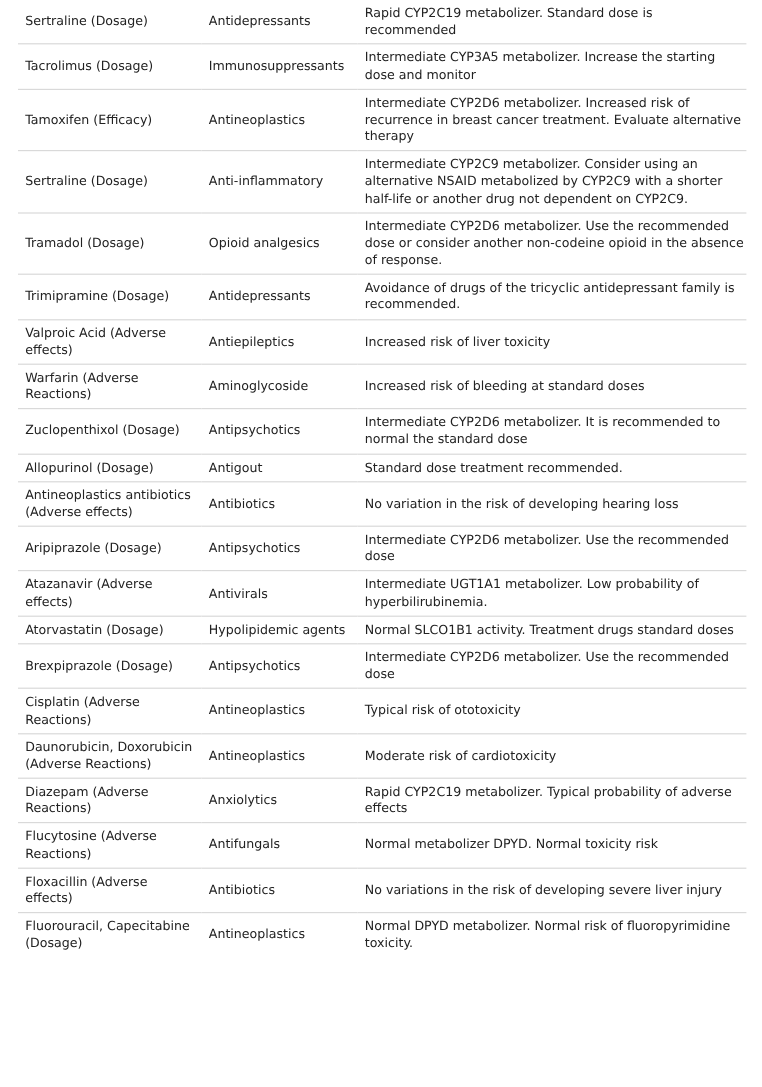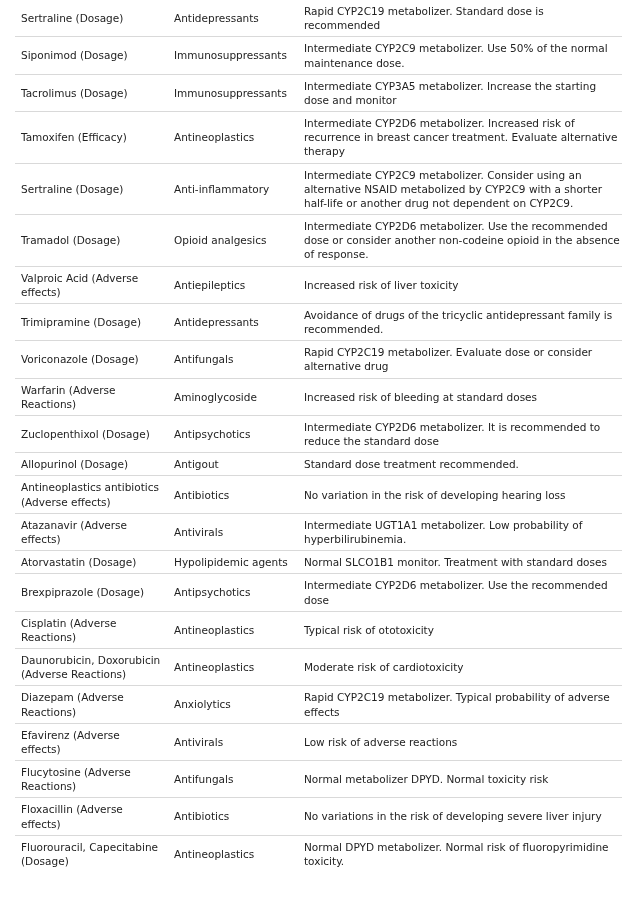--- a/index.html
+++ b/index.html
@@ -48,25 +48,20 @@
       <col class="c-class">
       <col class="c-reco">
     </colgroup>
     <tbody id="table-body">
   <tr>
     <td class="cell-drug">Sertraline (Dosage)</td>
     <td class="cell-class">Antidepressants</td>
     <td class="cell-reco">Rapid CYP2C19 metabolizer. Standard dose is recommended</td>
   </tr>
 
-  <tr>
-    <td class="cell-drug">Siponimod (Dosage)</td>
-    <td class="cell-class">Immunosuppressants</td>
-    <td class="cell-reco">Intermediate CYP2C9 metabolizer. Use 50% of the normal maintenance dose.</td>
-  </tr>
 
   <tr>
     <td class="cell-drug">Tacrolimus (Dosage)</td>
     <td class="cell-class">Immunosuppressants</td>
     <td class="cell-reco">Intermediate CYP3A5 metabolizer. Increase the starting dose and monitor</td>
   </tr>
 
   <tr>
     <td class="cell-drug">Tamoxifen (Efficacy)</td>
     <td class="cell-class">Antineoplastics</td>
@@ -79,73 +74,73 @@
     <td class="cell-reco">Intermediate CYP2C9 metabolizer. Consider using an alternative NSAID metabolized by CYP2C9 with a shorter half-life or another drug not dependent on CYP2C9.</td>
   </tr>
 
   <tr>
     <td class="cell-drug">Tramadol (Dosage)</td>
     <td class="cell-class">Opioid analgesics</td>
     <td class="cell-reco">Intermediate CYP2D6 metabolizer. Use the recommended dose or consider another non-codeine opioid in the absence of response.</td>
   </tr>
 
   <tr>
-    <td class="cell-drug">Valproic Acid (Adverse effects)</td>
-    <td class="cell-class">Antiepileptics</td>
-    <td class="cell-reco">Increased risk of liver toxicity</td>
-  </tr>
-
-  <tr>
     <td class="cell-drug">Trimipramine (Dosage)</td>
     <td class="cell-class">Antidepressants</td>
     <td class="cell-reco">Avoidance of drugs of the tricyclic antidepressant family is recommended.</td>
   </tr>
 
   <tr>
-    <td class="cell-drug">Voriconazole (Dosage)</td>
-    <td class="cell-class">Antifungals</td>
-    <td class="cell-reco">Rapid CYP2C19 metabolizer. Evaluate dose or consider alternative drug</td>
+    <td class="cell-drug">Valproic Acid (Adverse effects)</td>
+    <td class="cell-class">Antiepileptics</td>
+    <td class="cell-reco">Increased risk of liver toxicity</td>
   </tr>
+
 
   <tr>
     <td class="cell-drug">Warfarin (Adverse Reactions)</td>
     <td class="cell-class">Aminoglycoside</td>
     <td class="cell-reco">Increased risk of bleeding at standard doses</td>
   </tr>
 
   <tr>
     <td class="cell-drug">Zuclopenthixol (Dosage)</td>
     <td class="cell-class">Antipsychotics</td>
-    <td class="cell-reco">Intermediate CYP2D6 metabolizer. It is recommended to reduce the standard dose</td>
+    <td class="cell-reco">Intermediate CYP2D6 metabolizer. It is recommended to normal the standard dose</td>
   </tr>
 
 
   <tr>
     <td class="cell-drug">Allopurinol (Dosage)</td>
     <td class="cell-class">Antigout</td>
     <td class="cell-reco">Standard dose treatment recommended.</td>
   </tr>
 
   <tr>
     <td class="cell-drug">Antineoplastics antibiotics (Adverse effects)</td>
     <td class="cell-class">Antibiotics</td>
     <td class="cell-reco">No variation in the risk of developing hearing loss</td>
   </tr>
 
+  <tr>
+    <td class="cell-drug">Aripiprazole (Dosage)</td>
+    <td class="cell-class">Antipsychotics</td>
+    <td class="cell-reco">Intermediate CYP2D6 metabolizer. Use the recommended dose</td>
+  </tr>
 
   <tr>
     <td class="cell-drug">Atazanavir (Adverse effects)</td>
     <td class="cell-class">Antivirals</td>
     <td class="cell-reco">Intermediate UGT1A1 metabolizer. Low probability of hyperbilirubinemia.</td>
   </tr>
 
   <tr>
     <td class="cell-drug">Atorvastatin (Dosage)</td>
     <td class="cell-class">Hypolipidemic agents</td>
-    <td class="cell-reco">Normal SLCO1B1 monitor. Treatment with standard doses</td>
+    <td class="cell-reco">Normal SLCO1B1 activity. Treatment drugs standard doses</td>
   </tr>
 
   <tr>
     <td class="cell-drug">Brexpiprazole (Dosage)</td>
     <td class="cell-class">Antipsychotics</td>
     <td class="cell-reco">Intermediate CYP2D6 metabolizer. Use the recommended dose</td>
   </tr>
 
   <tr>
     <td class="cell-drug">Cisplatin (Adverse Reactions)</td>
@@ -158,25 +153,20 @@
     <td class="cell-class">Antineoplastics</td>
     <td class="cell-reco">Moderate risk of cardiotoxicity</td>
   </tr>
 
   <tr>
     <td class="cell-drug">Diazepam (Adverse Reactions)</td>
     <td class="cell-class">Anxiolytics</td>
     <td class="cell-reco">Rapid CYP2C19 metabolizer. Typical probability of adverse effects</td>
   </tr>
 
-  <tr>
-    <td class="cell-drug">Efavirenz (Adverse effects)</td>
-    <td class="cell-class">Antivirals</td>
-    <td class="cell-reco">Low risk of adverse reactions</td>
-  </tr>
 
   <tr>
     <td class="cell-drug">Flucytosine (Adverse Reactions)</td>
     <td class="cell-class">Antifungals</td>
     <td class="cell-reco">Normal metabolizer DPYD. Normal toxicity risk</td>
   </tr>
 
   <tr>
     <td class="cell-drug">Floxacillin (Adverse effects)</td>
     <td class="cell-class">Antibiotics</td>

